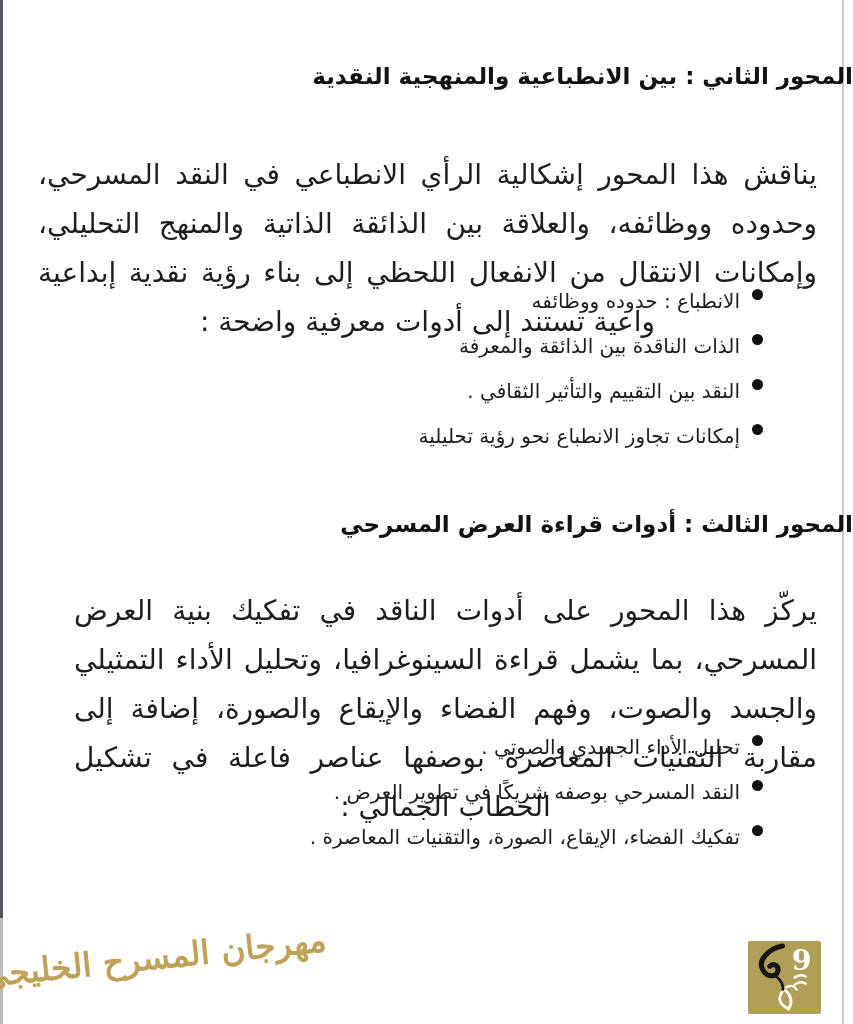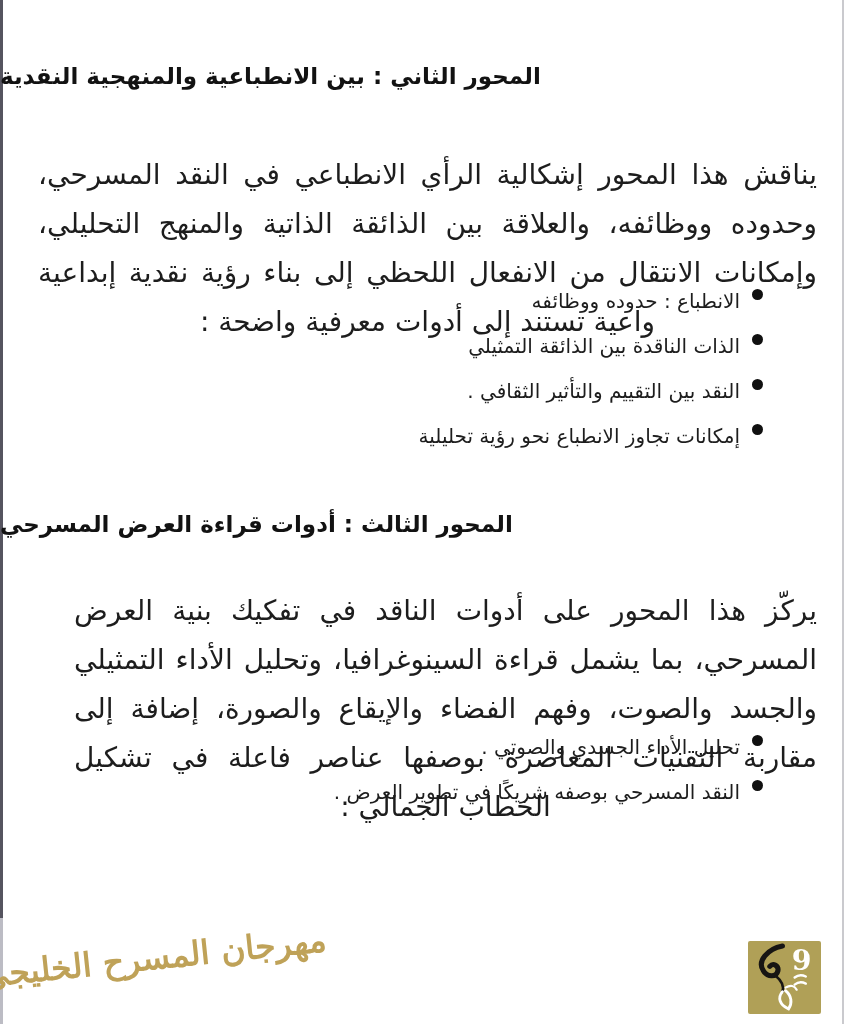--- a/index.html
+++ b/index.html
@@ -12,21 +12,21 @@
     font-family:"DejaVu Sans", sans-serif;
     color:#1b1b1b;
   }
   
   .edge-left-top{position:absolute;left:0;top:0;width:3px;height:918px;background:#55545f;}
   .edge-left-bottom{position:absolute;left:0;top:918px;width:3px;height:106px;background:#bcbcc4;}
   .edge-right{position:absolute;left:842px;top:0;width:2px;height:1024px;background:#cacace;}
 
   .title{
     position:absolute;left:0;right:0;
-    text-align:left;
+    text-align:right;
     font-size:23px;font-weight:700;color:#121212;
     letter-spacing:0;
   }
   .t1{top:48px;}
   .t2{top:478px;margin-top:33px;}
 
   .para{
     position:absolute;right:36px;left:38px;
     font-size:28px;line-height:49px;
     text-align:justify;text-align-last:center;
@@ -78,21 +78,21 @@
   <section>
     <h1 class="title t1">المحور الثاني : بين الانطباعية والمنهجية النقدية</h1>
     <p class="para p1">يناقش هذا المحور إشكالية الرأي الانطباعي في النقد المسرحي، وحدوده ووظائفه، والعلاقة بين الذائقة الذاتية والمنهج التحليلي، وإمكانات الانتقال من الانفعال اللحظي إلى بناء رؤية نقدية إبداعية واعية تستند إلى أدوات معرفية واضحة :</p>
     <ul class="list l1">
       <li>
         <span class="dot"></span>
         <span>الانطباع : حدوده ووظائفه</span>
       </li>
       <li>
         <span class="dot"></span>
-        <span>الذات الناقدة بين الذائقة التمثيلي</span>
+        <span>الذات الناقدة بين الذائقة والمعرفة</span>
       </li>
       <li>
         <span class="dot"></span>
         <span>النقد بين التقييم والتأثير الثقافي .</span>
       </li>
       <li>
         <span class="dot"></span>
         <span>إمكانات تجاوز الانطباع نحو رؤية تحليلية</span>
       </li>
     </ul>
@@ -102,20 +102,24 @@
     <h1 class="title t2">المحور الثالث : أدوات قراءة العرض المسرحي</h1>
     <p class="para p2">يركّز هذا المحور على أدوات الناقد في تفكيك بنية العرض المسرحي، بما يشمل قراءة السينوغرافيا، وتحليل الأداء التمثيلي والجسد والصوت، وفهم الفضاء والإيقاع والصورة، إضافة إلى مقاربة التقنيات المعاصرة بوصفها عناصر فاعلة في تشكيل الخطاب الجمالي :</p>
     <ul class="list l2">
       <li>
         <span class="dot"></span>
         <span>تحليل الأداء الجسدي والصوتي .</span>
       </li>
       <li>
         <span class="dot"></span>
         <span>النقد المسرحي بوصفه شريكًا في تطوير العرض .</span>
+      </li>
+      <li>
+        <span class="dot"></span>
+        <span>تفكيك الفضاء، الإيقاع، الصورة، والتقنيات المعاصرة .</span>
       </li>
     </ul>
   </section>
 
   <footer>
     <div class="wordmark">مهرجان المسرح الخليجي</div>
 
     <svg class="logo" viewBox="0 0 72 72" xmlns="http://www.w3.org/2000/svg" aria-hidden="true">
       <rect x="0" y="0" width="72" height="72" rx="2" fill="#b0a057"></rect>
 

